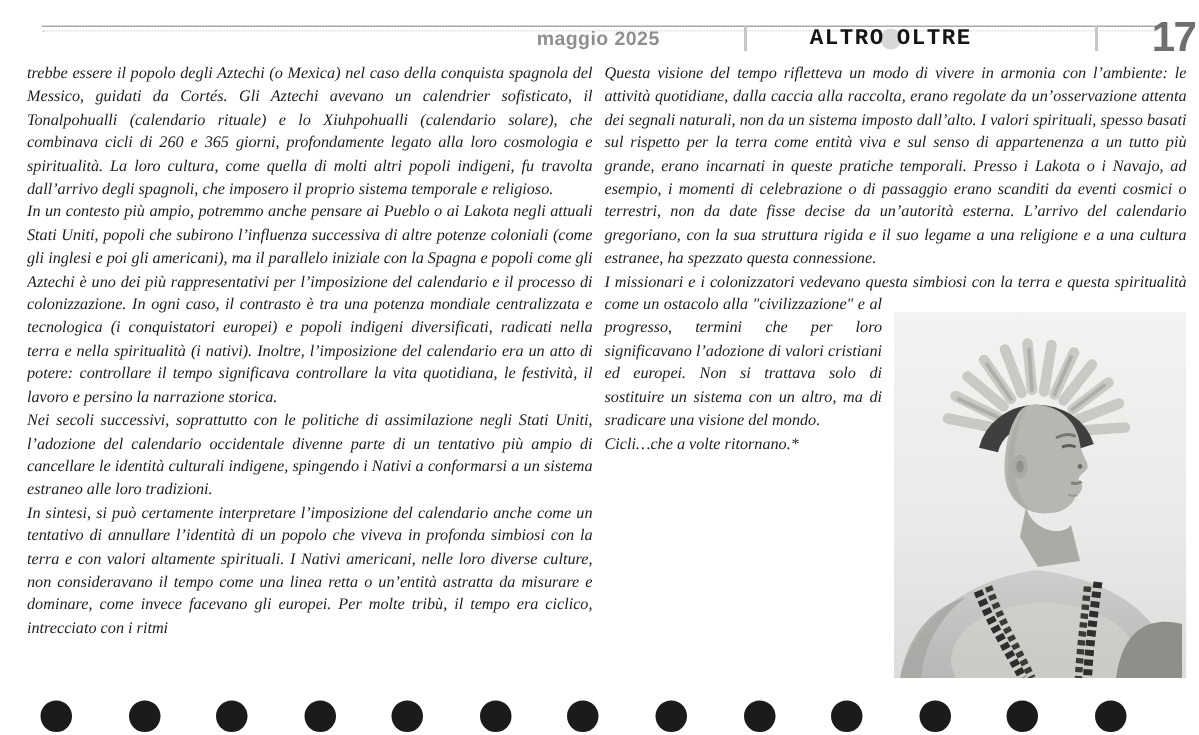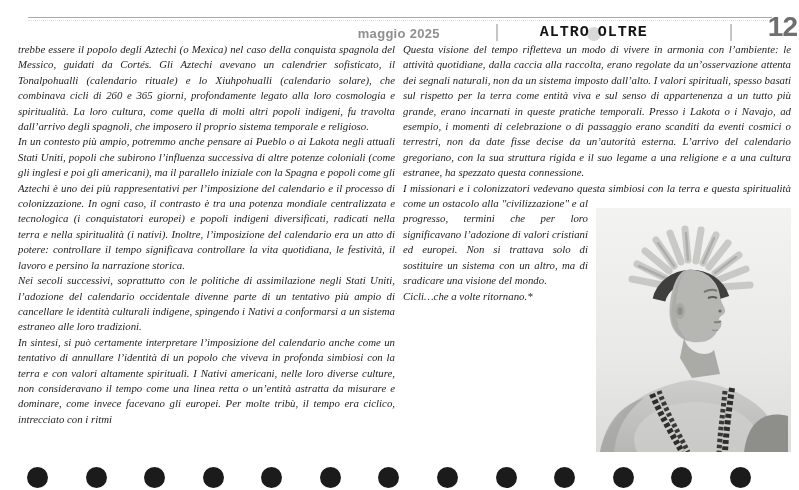--- a/index.html
+++ b/index.html
@@ -5,21 +5,21 @@
   html,body { margin:0; padding:0; background:#ffffff; }
   .page {
     position:relative; width:799px; height:490px; background:#ffffff;
     font-family:"Liberation Serif", serif; overflow:hidden;
   }
   .top-rule  { position:absolute; left:28px; top:17px; width:744px; border-top:1px solid #a9a9a9; }
   .top-rule2 { position:absolute; left:28px; top:20px; width:744px; border-top:1px dotted #dddddd; }
 
   .header {
     position:absolute; top:9px; right:2px; height:32px;
-    display:flex; align-items:flex-end;
+    display:flex; align-items:center;
     font-family:"Liberation Sans", sans-serif; white-space:nowrap;gap:28px;
   }
   .issue-date { color:#8f8f8f; font-weight:bold; font-size:13px; letter-spacing:.3px; }
   .sep { width:2px; height:17px; background:#c6c6c6; }
   .sep1 { margin-left:28px; }
   .sep2 { margin-left:54px; }
   .masthead { margin-left:14px; display:flex; align-items:center; font-weight:bold;
               font-size:15px; color:#151515; letter-spacing:1px; }
   .masthead .word { position:relative; z-index:1;font-family:Liberation Mono, monospace; }
   .masthead-dot { width:14px; height:14px; border-radius:50%; background:#d8d8d8;
@@ -53,21 +53,21 @@
 
   <div class="header">
     <span class="issue-date">maggio 2025</span>
     <span class="sep sep1"></span>
     <span class="masthead">
       <span class="word">ALTRO</span>
       <span class="masthead-dot"></span>
       <span class="word">OLTRE</span>
     </span>
     <span class="sep sep2"></span>
-    <span class="page-number">12</span>
+    <span class="page-number">17</span>
   </div>
 
   <div class="columns">
 
     <div class="col-left">
       <p>trebbe essere il popolo degli Aztechi (o Mexica) nel caso della conquista spagnola del Messico, guidati da Cortés. Gli Aztechi avevano un calendrier sofisticato, il Tonalpohualli (calendario rituale) e lo Xiuhpohualli (calendario solare), che combinava cicli di 260 e 365 giorni, profondamente legato alla loro cosmologia e spiritualità. La loro cultura, come quella di molti altri popoli indigeni, fu travolta dall’arrivo degli spagnoli, che imposero il proprio sistema temporale e religioso.</p>
       <p>In un contesto più ampio, potremmo anche pensare ai Pueblo o ai Lakota negli attuali Stati Uniti, popoli che subirono l’influenza successiva di altre potenze coloniali (come gli inglesi e poi gli americani), ma il parallelo iniziale con la Spagna e popoli come gli Aztechi è uno dei più rappresentativi per l’imposizione del calendario e il processo di colonizzazione. In ogni caso, il contrasto è tra una potenza mondiale centralizzata e tecnologica (i conquistatori europei) e popoli indigeni diversificati, radicati nella terra e nella spiritualità (i nativi). Inoltre, l’imposizione del calendario era un atto di potere: controllare il tempo significava controllare la vita quotidiana, le festività, il lavoro e persino la narrazione storica.</p>
       <p>Nei secoli successivi, soprattutto con le politiche di assimilazione negli Stati Uniti, l’adozione del calendario occidentale divenne parte di un tentativo più ampio di cancellare le identità culturali indigene, spingendo i Nativi a conformarsi a un sistema estraneo alle loro tradizioni.</p>
       <p>In sintesi, si può certamente interpretare l’imposizione del calendario anche come un tentativo di annullare l’identità di un popolo che viveva in profonda simbiosi con la terra e con valori altamente spirituali. I Nativi americani, nelle loro diverse culture, non consideravano il tempo come una linea retta o un’entità astratta da misurare e dominare, come invece facevano gli europei. Per molte tribù, il tempo era ciclico, intrecciato con i ritmi</p>
     </div>

